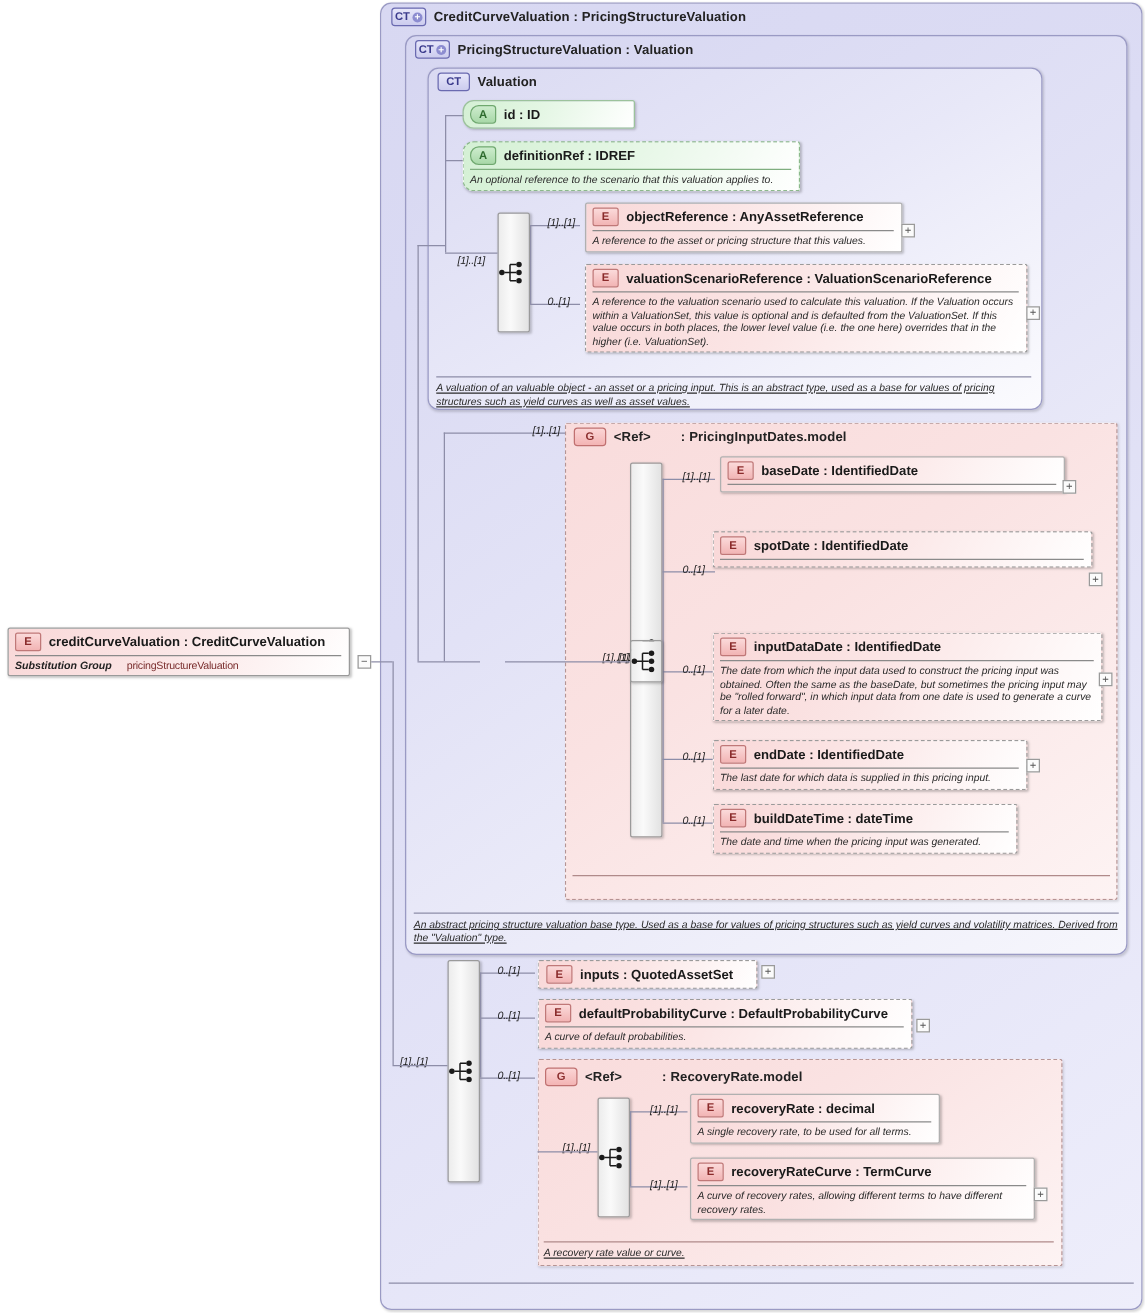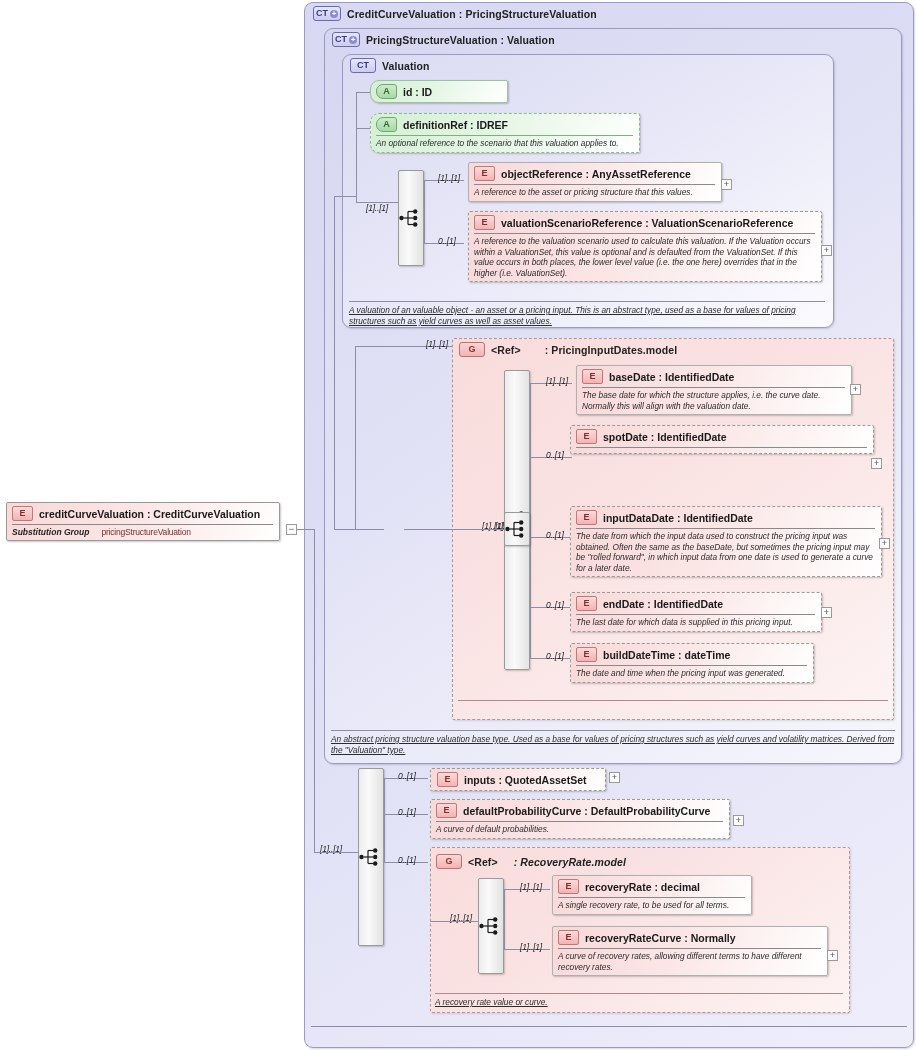--- a/index.html
+++ b/index.html
@@ -250,21 +250,20 @@
   <div class="card" style="left:546px;top:600px;">0..[1]</div>
   <div class="card" style="left:546px;top:651px;">0..[1]</div>
 
   <div class="node" style="left:576px;top:365px;width:276px;">
     <div class="nbody">
       <div class="ntitle">
           <span class="badge e">E</span>
         <span>baseDate : IdentifiedDate</span>
         </div>
       <div class="nsep"></div>
-      <div class="ndoc">The base date for which the structure applies, i.e. the curve date. Normally this will align with the valuation date.</div>
     </div>
   </div>
   <div class="exp" style="left:850px;top:384px;">+</div>
 
   <div class="node dashed" style="left:570px;top:425px;width:304px;">
     <div class="nbody">
       <div class="ntitle">
           <span class="badge e">E</span>
         <span>spotDate : IdentifiedDate</span>
         </div>
@@ -378,21 +377,21 @@
       <div class="nsep"></div>
       <div class="ndoc">A curve of default probabilities.</div>
     </div>
   </div>
   <div class="exp" style="left:733px;top:815px;">+</div>
 
   <div class="abs modelbox dashed" style="left:430px;top:847px;width:420px;height:166px;"></div>
   <div class="cthdr" style="left:436px;top:854px;">
     <span class="badge g">G</span>
     <span class="hdrtitle">&lt;Ref&gt;</span>
-    <span class="hdrtitle" style="margin-left:16px;font-style:italic;">: RecoveryRate.model</span>
+    <span class="hdrtitle" style="margin-left:32px;">: RecoveryRate.model</span>
   </div>
   <div class="ctdocline red" style="left:435px;top:993px;width:408px;"></div>
   <div class="ctdoc" style="left:435px;top:997px;width:410px;">A recovery rate value or curve.</div>
 
   <div class="card" style="left:450px;top:913px;">[1]..[1]</div>
   <div class="comp" style="left:478px;top:878px;width:26px;height:96px;">
     <svg width="24" height="18" viewBox="0 0 24 18">
       <circle cx="2.5" cy="9" r="2.2" fill="#1a1a1a"></circle>
       <line x1="4.5" y1="9" x2="9" y2="9" stroke="#1a1a1a" stroke-width="1.2"></line>
       <line x1="9" y1="2.5" x2="9" y2="15.5" stroke="#1a1a1a" stroke-width="1.2"></line>
@@ -420,21 +419,21 @@
         </div>
       <div class="nsep"></div>
       <div class="ndoc">A single recovery rate, to be used for all terms.</div>
     </div>
   </div>
 
   <div class="node" style="left:552px;top:926px;width:276px;">
     <div class="nbody">
       <div class="ntitle">
           <span class="badge e">E</span>
-        <span>recoveryRateCurve : Normally</span>
+        <span>recoveryRateCurve : TermCurve</span>
         </div>
       <div class="nsep"></div>
       <div class="ndoc">A curve of recovery rates, allowing different terms to have different recovery rates.</div>
     </div>
   </div>
   <div class="exp" style="left:827px;top:950px;">+</div>
 
   <div class="node root" style="left:6px;top:502px;width:274px;">
     <div class="nbody">
       <div class="ntitle">

